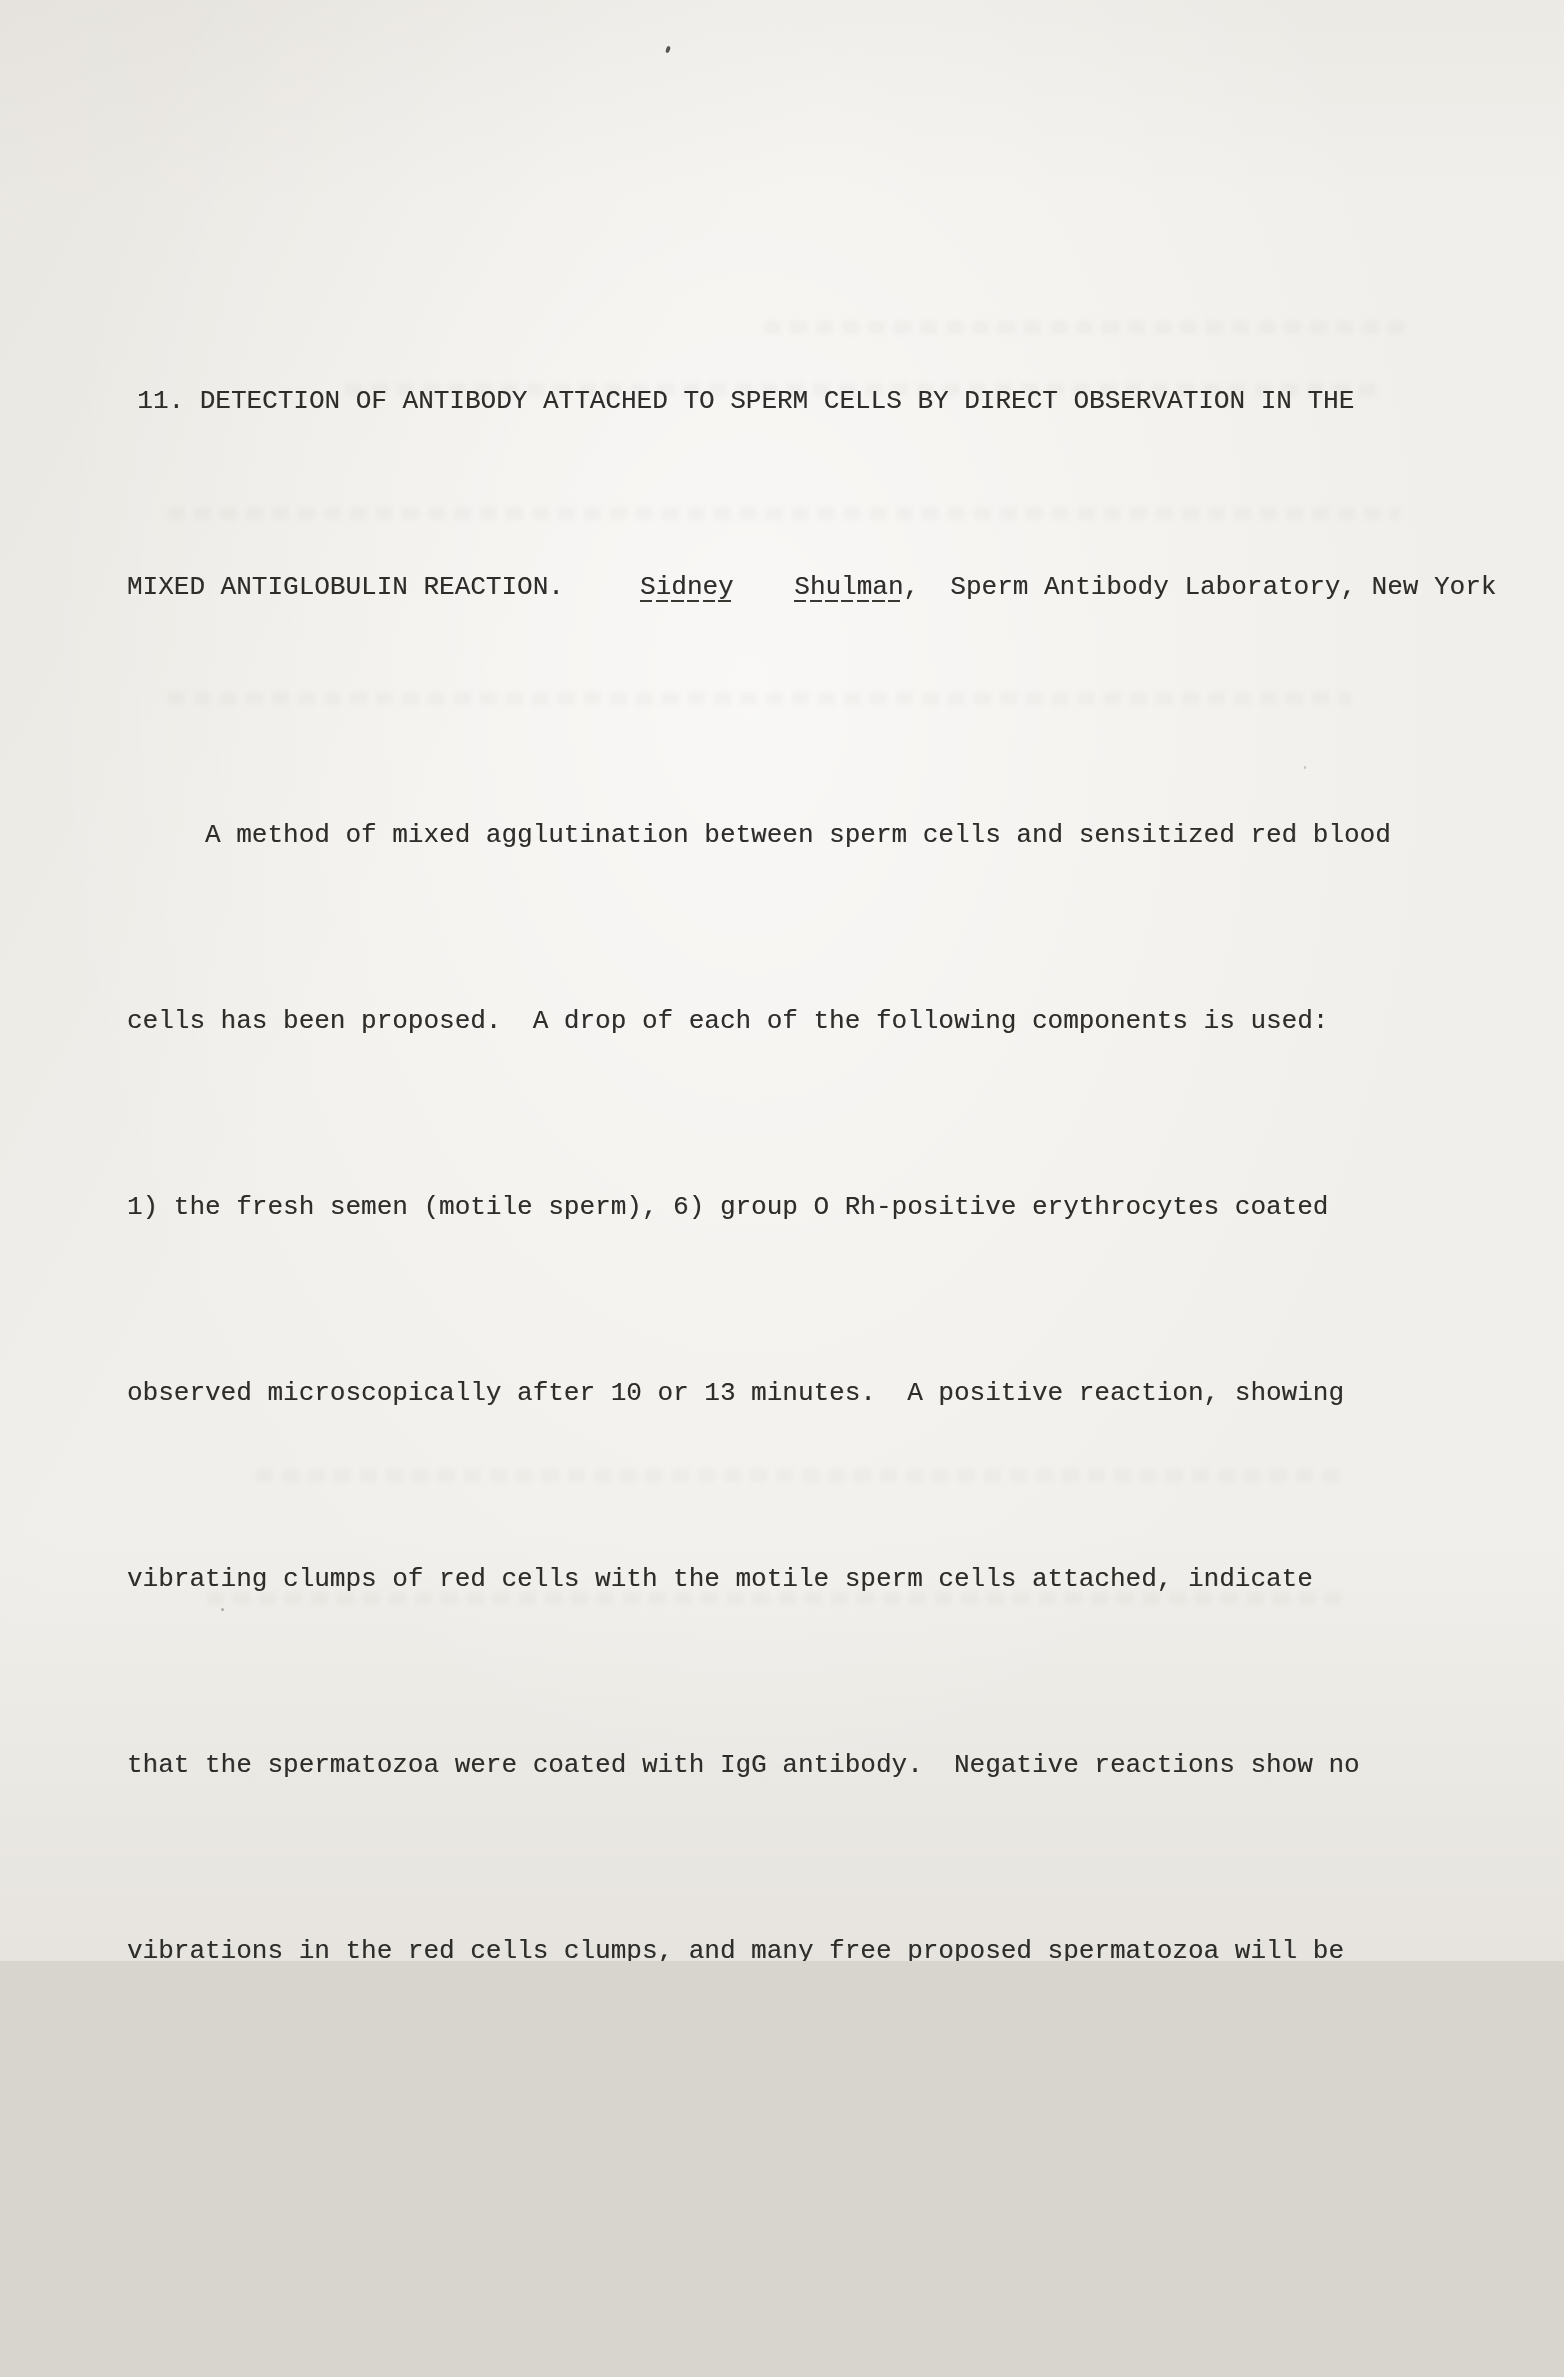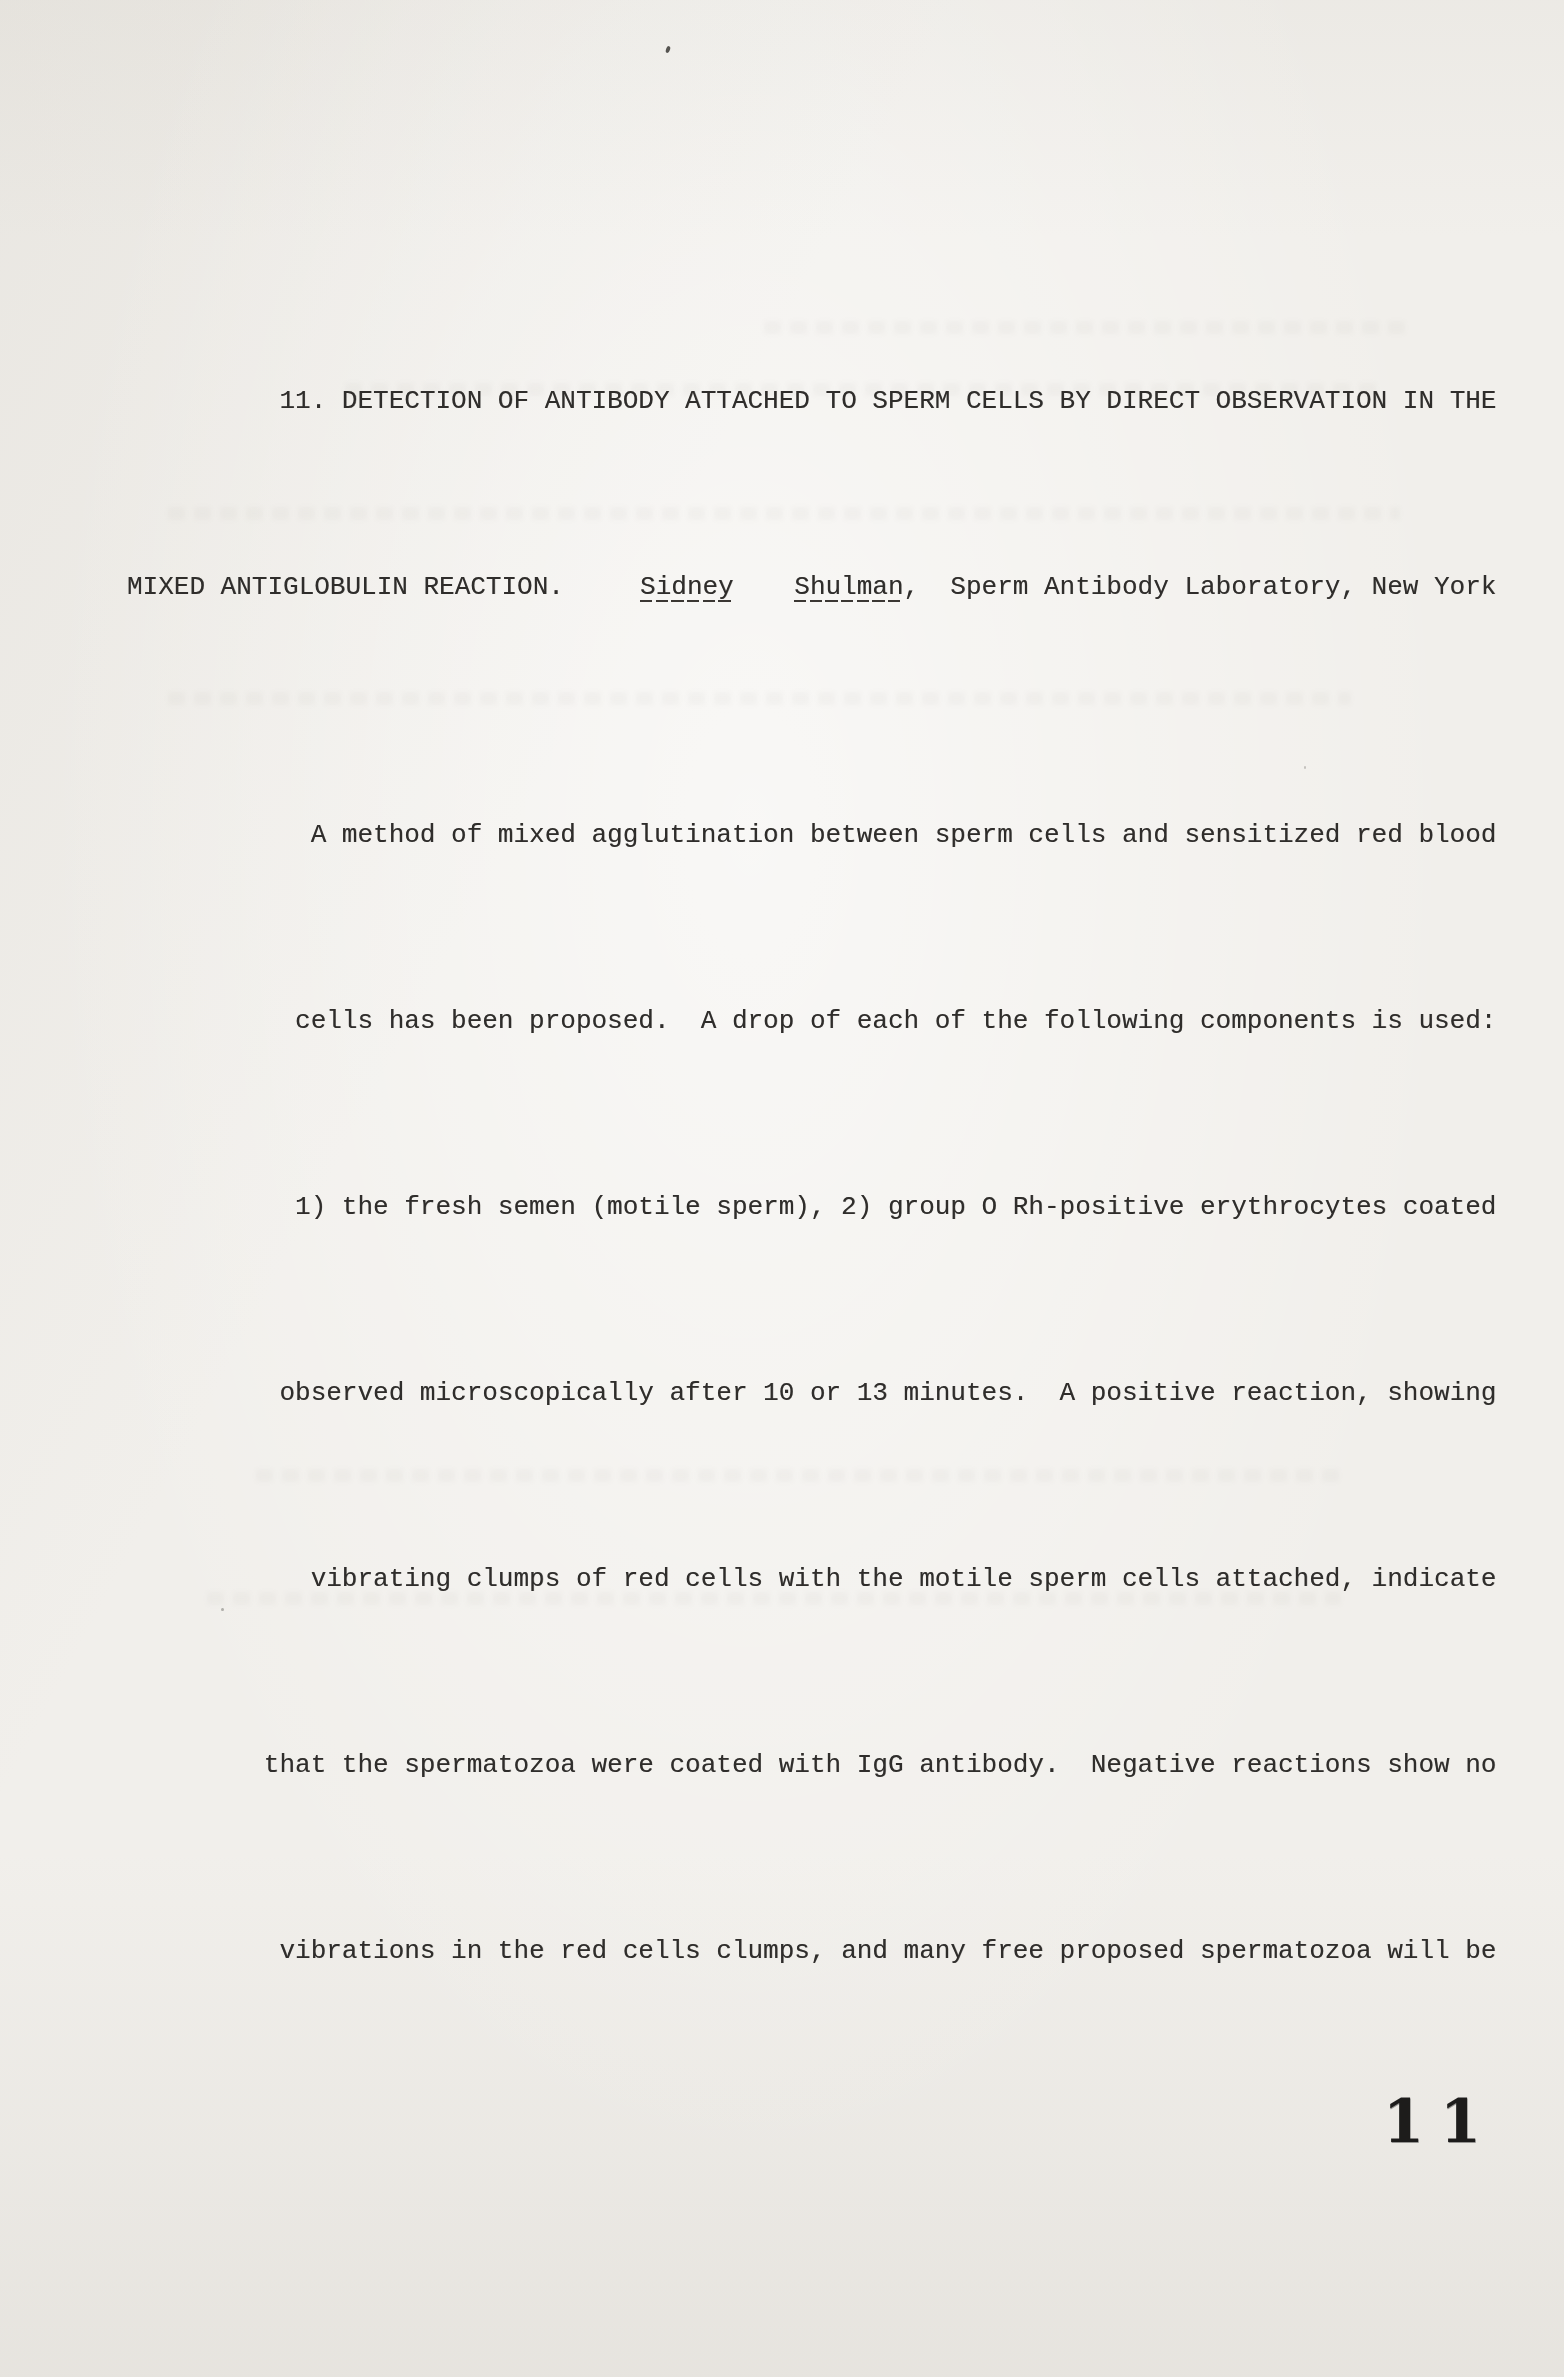--- a/index.html
+++ b/index.html
@@ -3,31 +3,30 @@
 <meta charset="utf-8">
 <style>
   html, body {
     margin: 0;
     padding: 0;
     background: #d8d5cf;
   }
   .page {
     position: relative;
     width: 1564px;
-    height: 2377px;
+    height: 1961px;
     overflow: hidden;
     background-color: #f1efeb;
     background-image:
       radial-gradient(ellipse at 48% 35%, rgba(255,255,255,0.55) 0%, rgba(255,255,255,0) 62%),
       linear-gradient(118deg, rgba(213,209,201,0.28) 0%, rgba(255,255,255,0) 34%),
       linear-gradient(0deg, rgba(206,202,194,0.30) 0%, rgba(255,255,255,0) 22%),
       linear-gradient(180deg, rgba(221,218,211,0.25) 0%, rgba(255,255,255,0) 10%);
     font-family: "Liberation Mono", "DejaVu Sans Mono", monospace;
     color: #2f2d2b;
-    text-align: right;
   }
   .textblock {
     position: absolute;
     left: 127px;
     top: 246px;
     font-size: 26px;
     line-height: 62px;
     white-space: pre;
     text-shadow: 0.3px 0.4px 0.3px rgba(30,28,26,0.38);
   }
@@ -92,21 +91,21 @@
   <div class="ghost g4"></div>
   <div class="ghost g5"></div>
   <div class="ghost g6"></div>
 
   <div class="textblock">
     <div class="tline first-heading">11. DETECTION OF ANTIBODY ATTACHED TO SPERM CELLS BY DIRECT OBSERVATION IN THE</div>
     <div class="tline"><span>MIXED ANTIGLOBULIN REACTION.  </span><span class="u">Sidney</span><span> </span><span class="u">Shulman</span><span>,  Sperm Antibody Laboratory, New York</span></div>
 
     <div class="tline">     A method of mixed agglutination between sperm cells and sensitized red blood</div>
     <div class="tline">cells has been proposed.  A drop of each of the following components is used:</div>
-    <div class="tline">1) the fresh semen (motile sperm), 2) group O Rh-positive erythrocytes coated</div>
+    <div class="tline">1) the fresh semen (motile sperm), 6) group O Rh-positive erythrocytes coated</div>
     <div class="tline">observed microscopically after 10 or 13 minutes.  A positive reaction, showing</div>
     <div class="tline">vibrating clumps of red cells with the motile sperm cells attached, indicate</div>
     <div class="tline">that the spermatozoa were coated with IgG antibody.  Negative reactions show no</div>
     <div class="tline">vibrations in the red cells clumps, and many free proposed spermatozoa will be</div>
     
     
     
     
     
     

